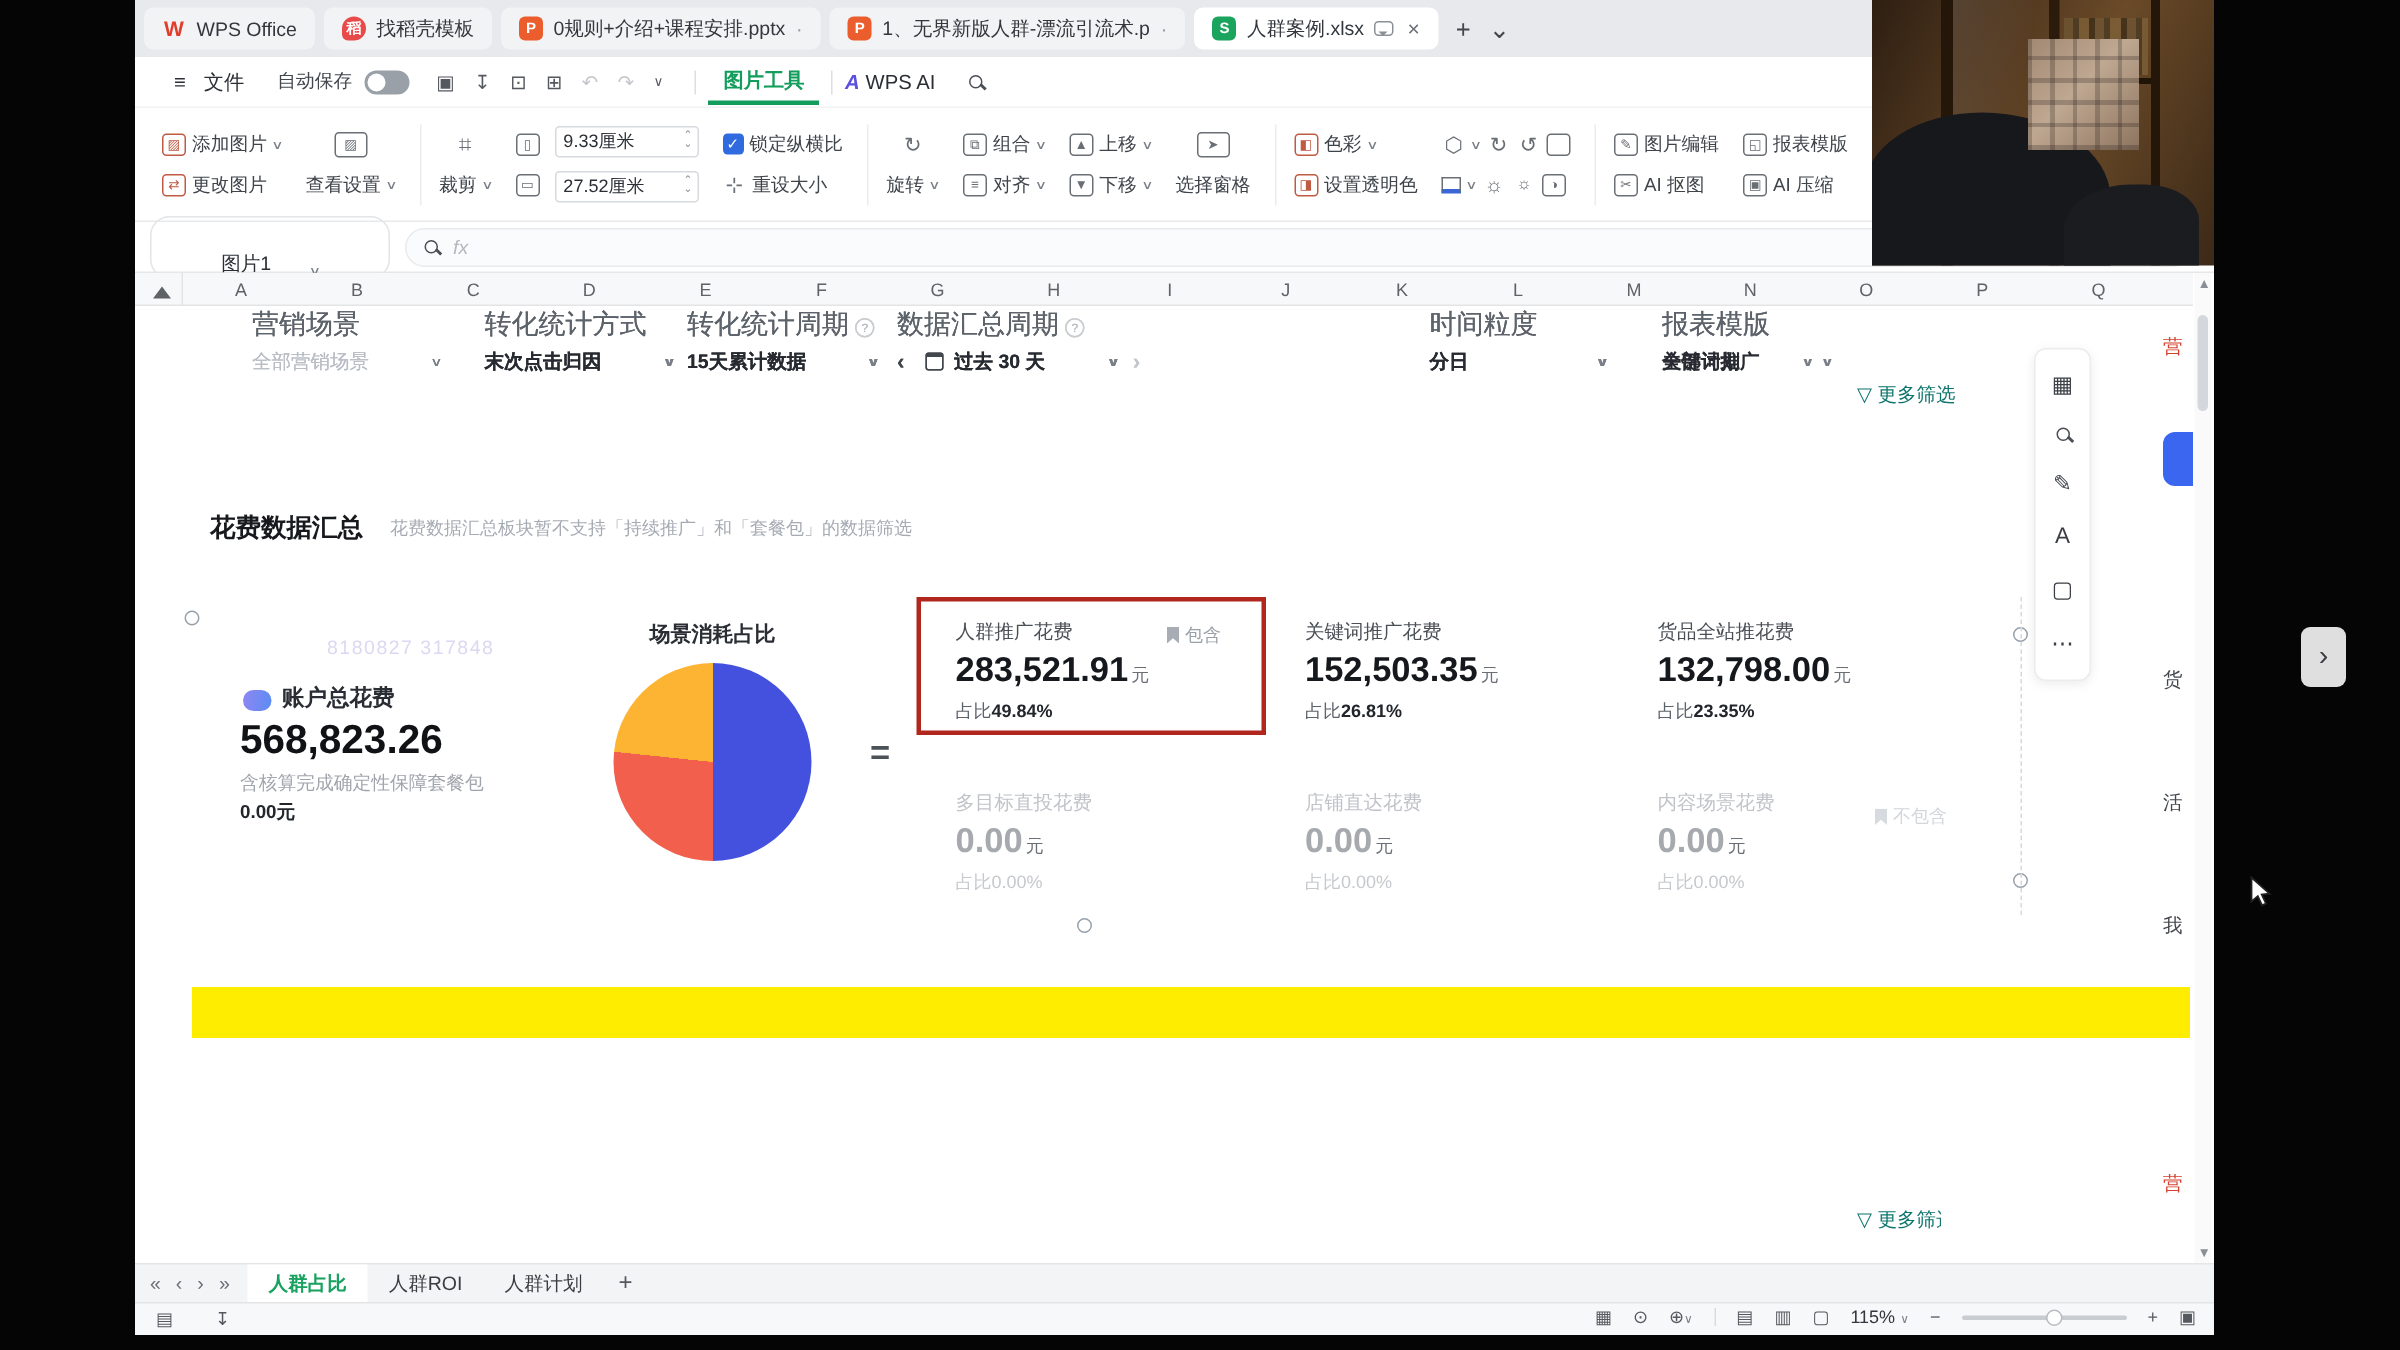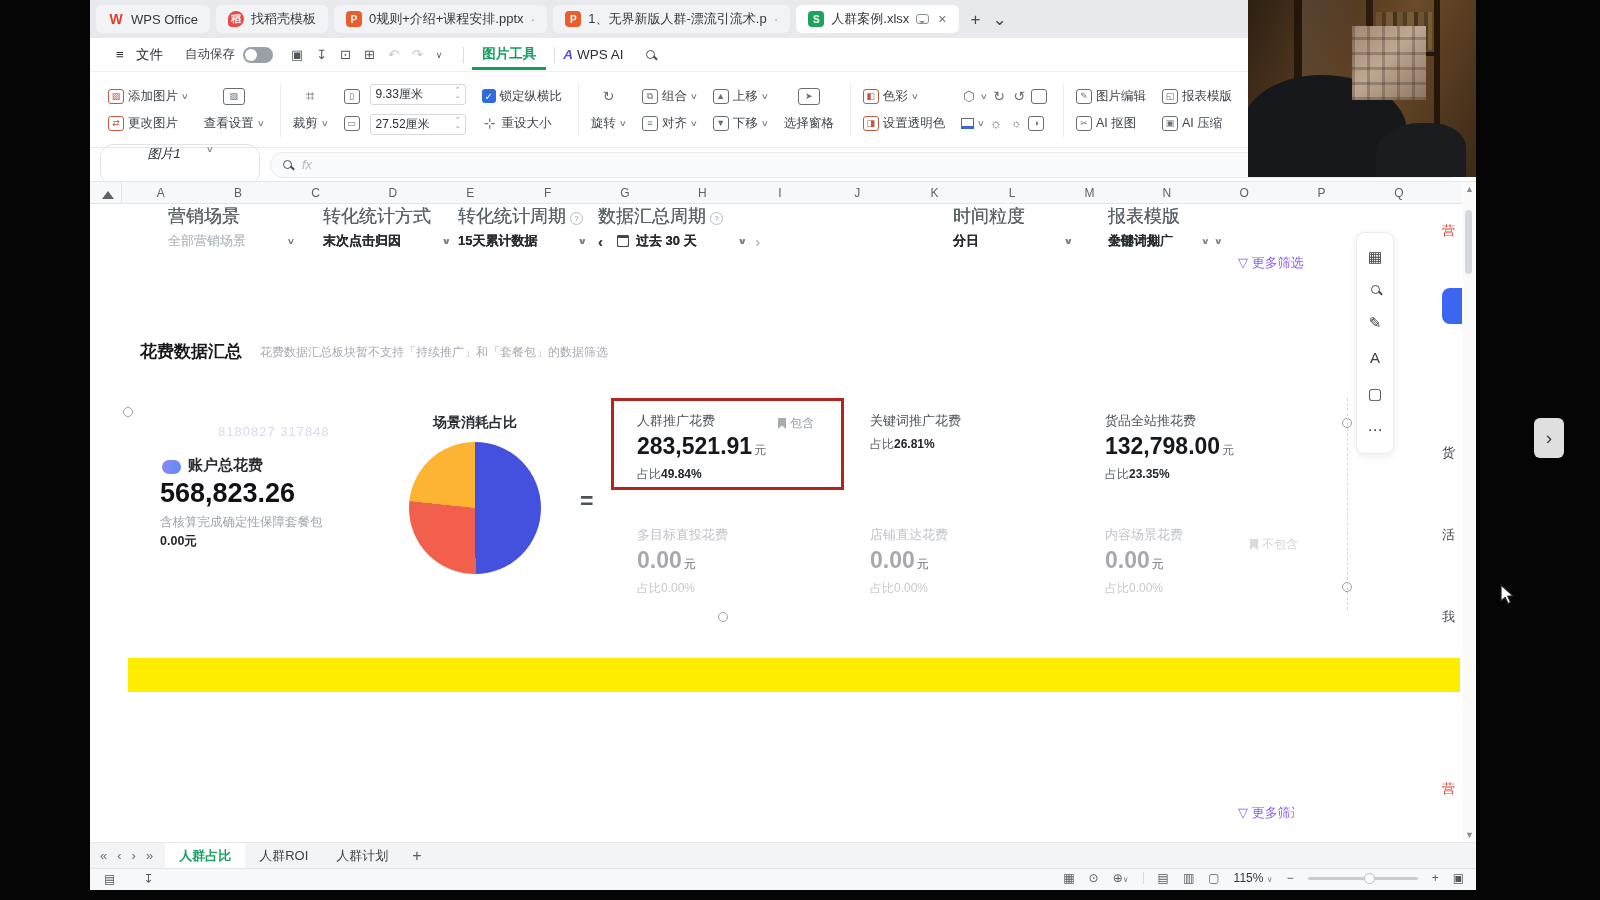--- a/index.html
+++ b/index.html
@@ -46,21 +46,21 @@
   .ri.noborder{border:none;font-size:14px;}
   .dd{font-size:8px;color:#7a7f87;transform:scaleX(1.4);}
   .spin{width:96px;height:21px;border:1px solid #d6d9dd;border-radius:3px;font-size:12px;color:#2b2f35;display:flex;align-items:center;padding:0 5px;position:relative;}
   .spin::after{content:"⌃ ⌄";position:absolute;right:3px;top:1px;font-size:7px;color:#8a8f96;letter-spacing:-2px;writing-mode:vertical-rl;}
   .chk{width:14px;height:14px;background:#2f6bdf;border-radius:3px;color:#fff;font-size:10px;display:inline-flex;align-items:center;justify-content:center;}
   .ucolor{width:13px;height:11px;border:1.2px solid #6a6f76;border-bottom:3px solid #3a66d6;display:inline-block;}
   .gsep{width:1px;height:54px;background:#ececee;margin:0 12px 0 0;}
 
   
   .fbar{position:absolute;left:0;top:148px;width:100%;height:34px;background:#fff;display:flex;align-items:center;border-bottom:1px solid #e6e7e9;}
-  .namebox{width:160px;height:42px;border:1px solid #e2e4e7;border-radius:13px;margin-left:10px;display:flex;align-items:flex-start;justify-content:center;gap:26px;font-size:13px;color:#2b2f35;font-style:italic;}
+  .namebox{width:160px;height:42px;border:1px solid #e2e4e7;border-radius:13px;margin-left:10px;display:flex;align-items:flex-end;justify-content:center;gap:26px;font-size:13px;color:#2b2f35;}
   .fxbox{flex:1;height:26px;border:1px solid #e9eaec;background:#fafbfc;border-radius:13px;margin:0 14px 0 10px;display:flex;align-items:center;gap:10px;padding:0 12px;font-size:13px;}
   .fx{color:#b4b8bf;font-style:italic;}
 
   
   .colheads{position:absolute;left:0;top:182px;width:1372px;height:22px;background:#f7f8f9;border-bottom:1px solid #e3e4e6;display:flex;}
   .corner{width:32px;height:22px;position:relative;border-right:1px solid #e3e4e6;}
   .corner::after{content:"";position:absolute;right:7px;bottom:5px;border-left:6px solid transparent;border-right:6px solid transparent;border-bottom:8px solid #5f6призн368;border-bottom:8px solid #5f6368;}
   .cletters{display:flex;flex:1;}
   .cletters span{width:77.4px;text-align:center;font-size:12px;color:#5f6368;line-height:22px;}
   .gutter{position:absolute;left:0;top:204px;width:32px;height:638px;background:#fbfbfc;border-right:1px solid #e7e8ea;}
@@ -75,21 +75,21 @@
   .fil .dd{margin-left:42px;}
   .fil .al,.fil .ar,.fil .cal{display:none;}
   .fils .fil:nth-child(1){left:78px}.fils .fil:nth-child(2){left:233px}.fils .fil:nth-child(3){left:368px}
   .fils .fil:nth-child(4){left:508px}.fils .fil:nth-child(5){left:863px}.fils .fil:nth-child(6){left:1018px}
   .fils .fil:nth-child(3) .lb::after,.fils .fil:nth-child(4) .lb::after{content:"?";display:inline-block;width:11px;height:11px;border:1px solid #c9ccd1;border-radius:50%;font-size:8px;color:#b6bac0;text-align:center;line-height:11px;margin-left:4px;vertical-align:1px;}
   .fils .fil:nth-child(4) .al{display:inline;color:#42464d;font-size:15px;margin-right:14px;}
   .fils .fil:nth-child(4) .ar{display:inline;color:#c3c6cb;font-size:15px;margin-left:10px;}
   .fils .fil:nth-child(4) .cal{display:inline-block;width:12px;height:12px;border:1.4px solid #42464d;border-radius:2px;border-top-width:3px;margin-right:7px;}
   .fils .fil:nth-child(5) .dd{margin-left:86px;}
   .ftop{top:22px;}  .fbot{top:572px;}
-  .morefil{position:absolute;font-size:13px;color:#8b5cf6;white-space:nowrap;overflow:hidden;}
+  .morefil{position:absolute;font-size:13px;color:#0f766e;white-space:nowrap;overflow:hidden;}
   .panel-title{position:absolute;left:50px;top:136px;font-size:17px;font-weight:800;color:#17191d;}
   .panel-note{position:absolute;left:170px;top:140px;font-size:12px;color:#a6abb3;}
   .watermark{position:absolute;left:128px;top:220px;font-size:13px;color:#ddd8f2;letter-spacing:1px;}
   .acct-ico{position:absolute;left:72px;top:256px;width:19px;height:14px;border-radius:7px;background:linear-gradient(100deg,#8f86f2,#5b8cf4);}
   .acct-label{position:absolute;left:98px;top:252px;font-size:15px;font-weight:700;color:#2a2e34;}
   .acct-value{position:absolute;left:70px;top:274px;font-size:27px;font-weight:800;color:#101215;}
   .acct-note{position:absolute;left:70px;top:310px;font-size:12.5px;color:#a0a5ad;}
   .acct-note2{position:absolute;left:70px;top:329px;font-size:12.5px;font-weight:700;color:#22262b;}
   .pie-title{position:absolute;left:319px;top:210px;width:132px;text-align:center;font-size:14px;font-weight:700;color:#2a2e34;}
   .pie{position:absolute;left:319px;top:238px;width:132px;height:132px;border-radius:50%;}
@@ -503,20 +503,21 @@
       <div class="equals">=</div>
 
       <div class="cards cards1">
           <div class="card">
           <div class="ct">人群推广花费</div>
           <div class="cv"><span>283,521.91</span><span class="cu">元</span></div>
           <div class="cs"><span>占比</span><span class="csv">49.84%</span></div>
         </div>
           <div class="card">
           <div class="ct">关键词推广花费</div>
+          <div class="cv"><span>152,503.35</span><span class="cu">元</span></div>
           <div class="cs"><span>占比</span><span class="csv">26.81%</span></div>
         </div>
           <div class="card">
           <div class="ct">货品全站推花费</div>
           <div class="cv"><span>132,798.00</span><span class="cu">元</span></div>
           <div class="cs"><span>占比</span><span class="csv">23.35%</span></div>
         </div>
         </div>
       <div class="cards cards2">
           <div class="card">

